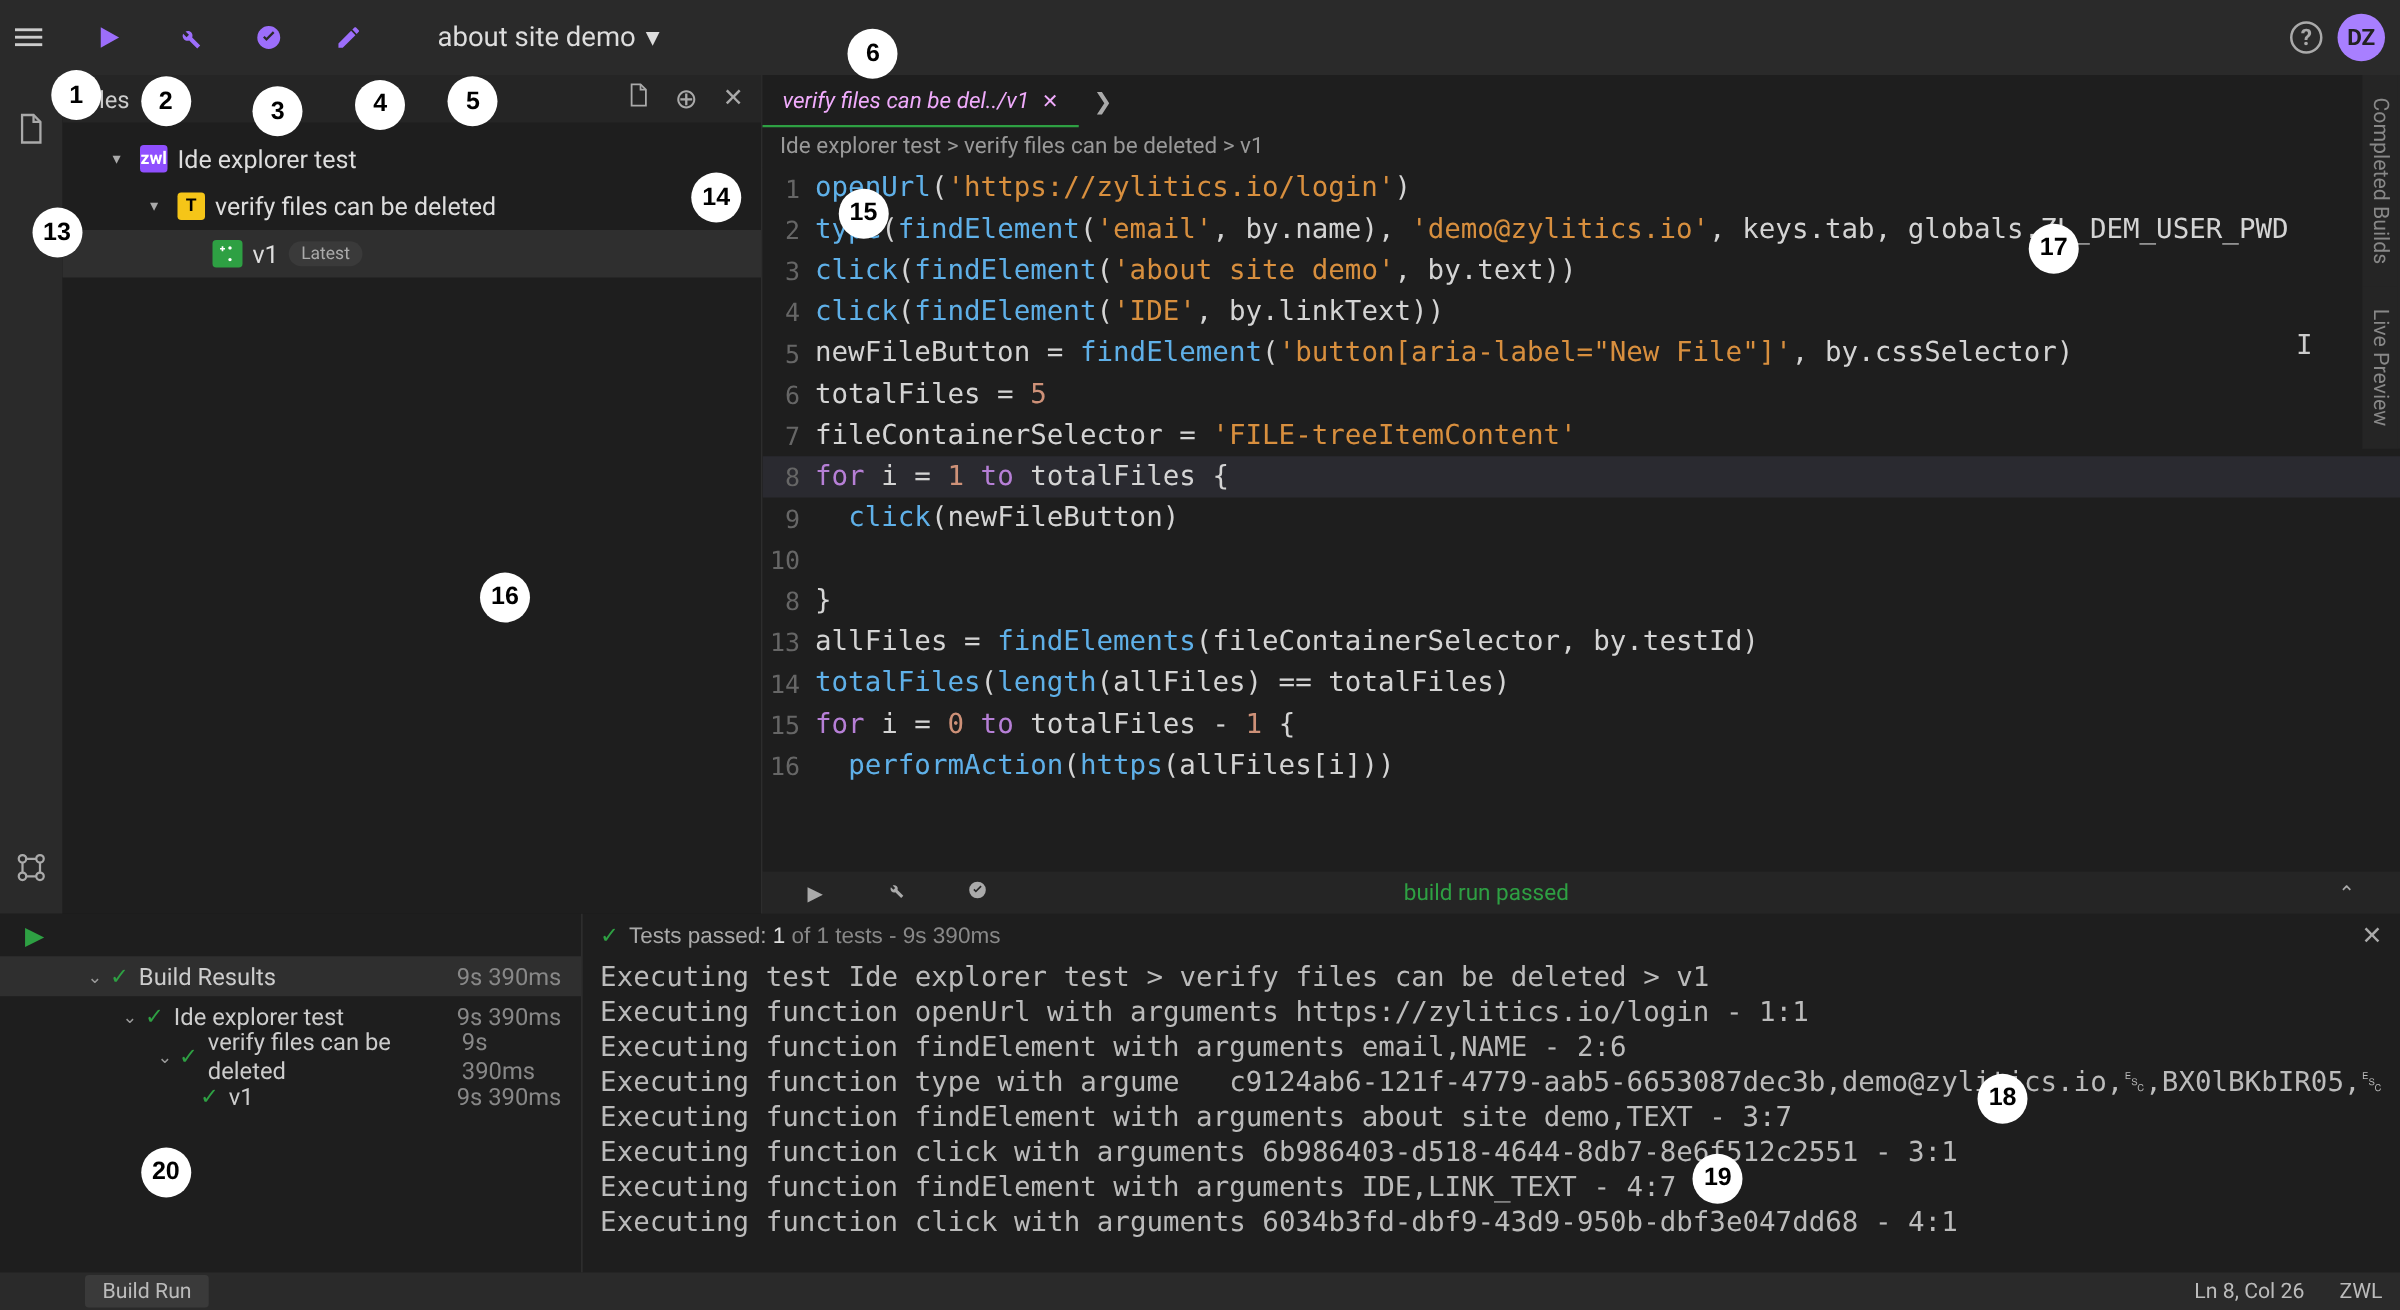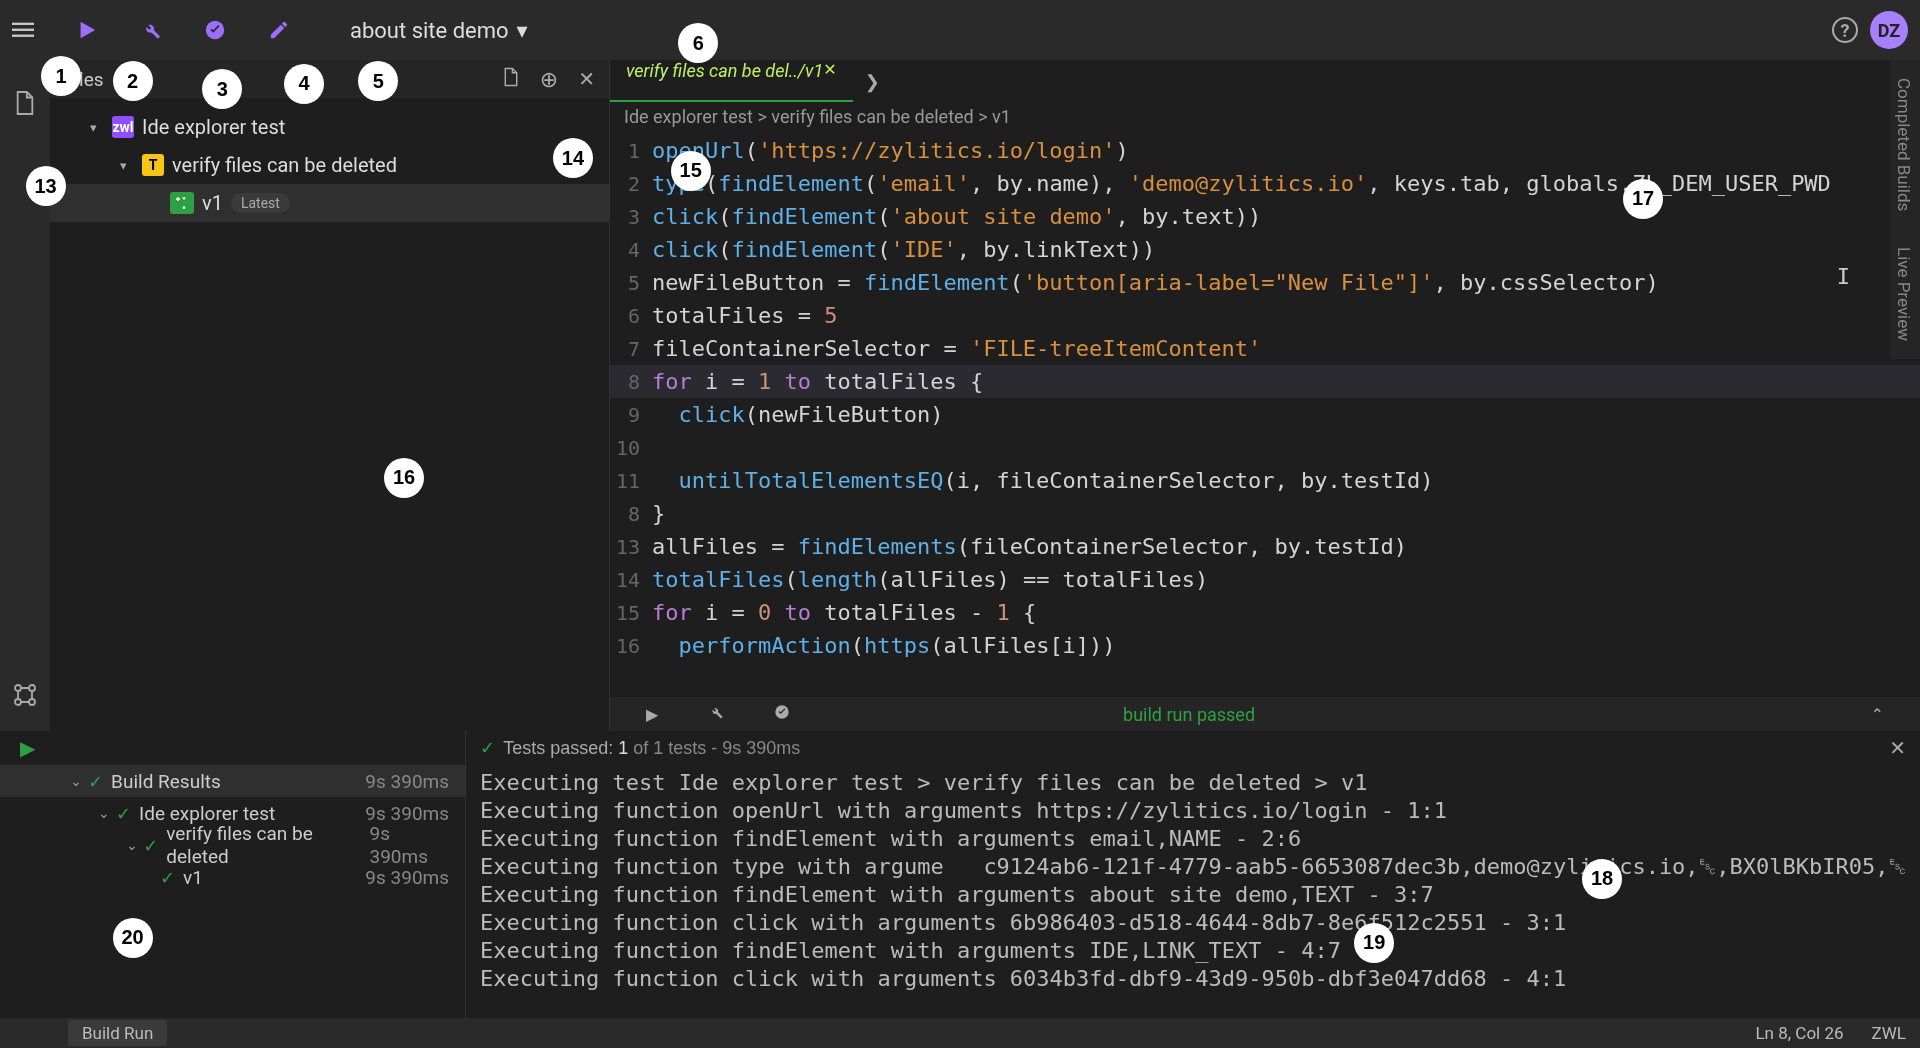--- a/index.html
+++ b/index.html
@@ -176,24 +176,26 @@
   position: relative;
 }
 .tab-bar {
   height: 42px;
   background: #1e1e1e;
   display: flex;
   align-items: stretch;
 }
 .tab {
   display: flex;
+  align-items: center;
   padding: 0 16px;
-  color: #bef264;
+  color: #f0abfc;
   font-style: italic;
   font-size: 18px;
+  gap: 10px;
   border-bottom: 2px solid #2ea043;
 }
 .tab-close { font-style: normal; font-size: 16px; }
 .tab-arrow {
   display: flex;
   align-items: center;
   padding: 0 12px;
   color: #aaa;
   font-size: 18px;
 }
@@ -479,21 +481,20 @@
       <div class="code-line"><div class="gutter">1</div><div class="code-content"><span class="tok-func">openUrl</span>(<span class="tok-str">'https://zylitics.io/login'</span>)</div></div>
           <div class="code-line"><div class="gutter">2</div><div class="code-content"><span class="tok-func">type</span>(<span class="tok-func">findElement</span>(<span class="tok-str">'email'</span>, by.name), <span class="tok-str">'demo@zylitics.io'</span>, keys.tab, globals.ZL_DEM_USER_PWD</div></div>
           <div class="code-line"><div class="gutter">3</div><div class="code-content"><span class="tok-func">click</span>(<span class="tok-func">findElement</span>(<span class="tok-str">'about site demo'</span>, by.text))</div></div>
           <div class="code-line"><div class="gutter">4</div><div class="code-content"><span class="tok-func">click</span>(<span class="tok-func">findElement</span>(<span class="tok-str">'IDE'</span>, by.linkText))</div></div>
           <div class="code-line"><div class="gutter">5</div><div class="code-content">newFileButton = <span class="tok-func">findElement</span>(<span class="tok-str">'button[aria-label="New File"]'</span>, by.cssSelector)</div></div>
           <div class="code-line"><div class="gutter">6</div><div class="code-content">totalFiles = <span class="tok-num">5</span></div></div>
           <div class="code-line"><div class="gutter">7</div><div class="code-content">fileContainerSelector = <span class="tok-str">'FILE-treeItemContent'</span></div></div>
           <div class="code-line highlighted"><div class="gutter">8</div><div class="code-content"><span class="tok-kw">for</span> i = <span class="tok-num">1</span> <span class="tok-kw">to</span> totalFiles {</div></div>
           <div class="code-line"><div class="gutter">9</div><div class="code-content">  <span class="tok-func">click</span>(newFileButton)</div></div>
           <div class="code-line"><div class="gutter">10</div></div>
-          <div class="code-line"><div class="gutter">11</div><div class="code-content">  <span class="tok-func">untilTotalElementsEQ</span>(i, fileContainerSelector, by.testId)</div></div>
           <div class="code-line"><div class="gutter">8</div><div class="code-content">}</div></div>
           <div class="code-line"><div class="gutter">13</div><div class="code-content">allFiles = <span class="tok-func">findElements</span>(fileContainerSelector, by.testId)</div></div>
           <div class="code-line"><div class="gutter">14</div><div class="code-content"><span class="tok-func">totalFiles</span>(<span class="tok-func">length</span>(allFiles) == totalFiles)</div></div>
           <div class="code-line"><div class="gutter">15</div><div class="code-content"><span class="tok-kw">for</span> i = <span class="tok-num">0</span> <span class="tok-kw">to</span> totalFiles - <span class="tok-num">1</span> {</div></div>
           <div class="code-line"><div class="gutter">16</div><div class="code-content">  <span class="tok-func">performAction</span>(<span class="tok-func">https</span>(allFiles[i]))</div></div>
         </div>
       <div class="editor-actionbar">
         <span>▶</span>
         <span>
           <svg width="16" height="16" viewBox="0 0 24 24" fill="currentColor">

